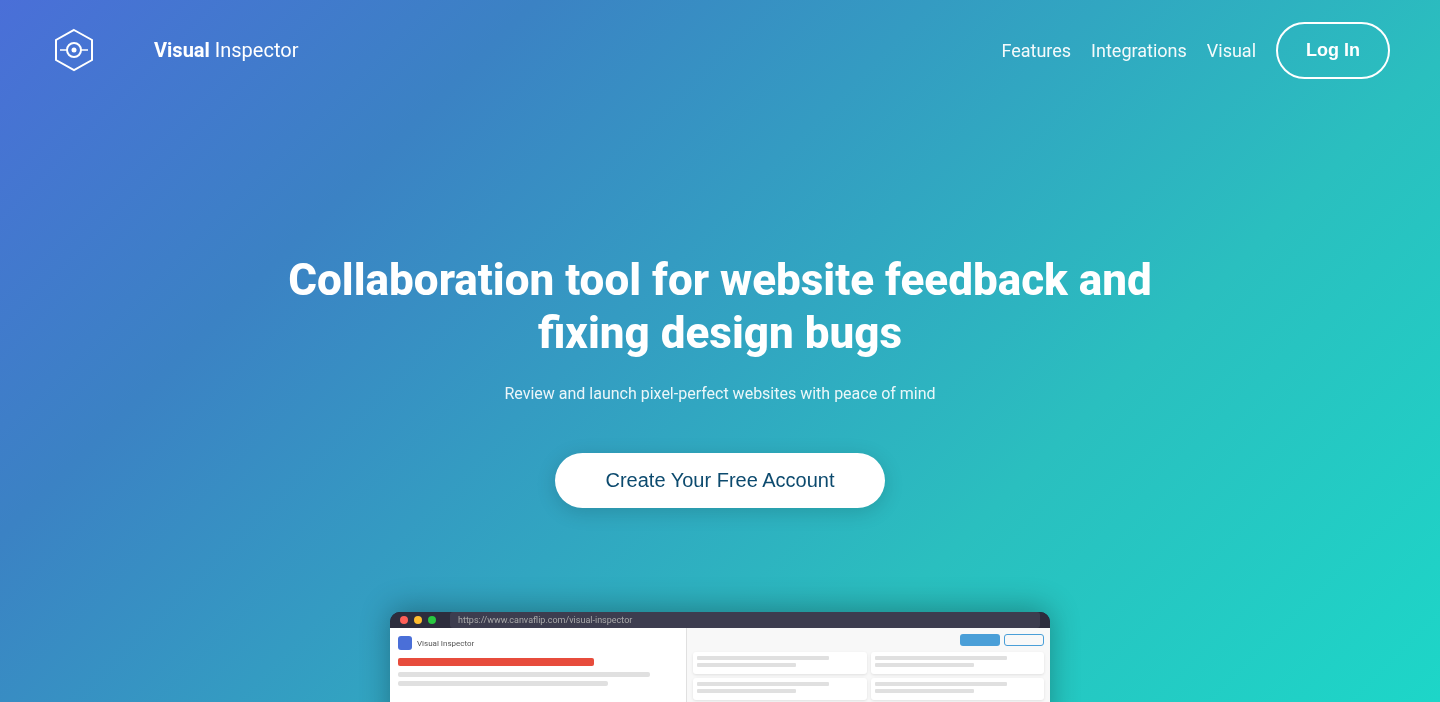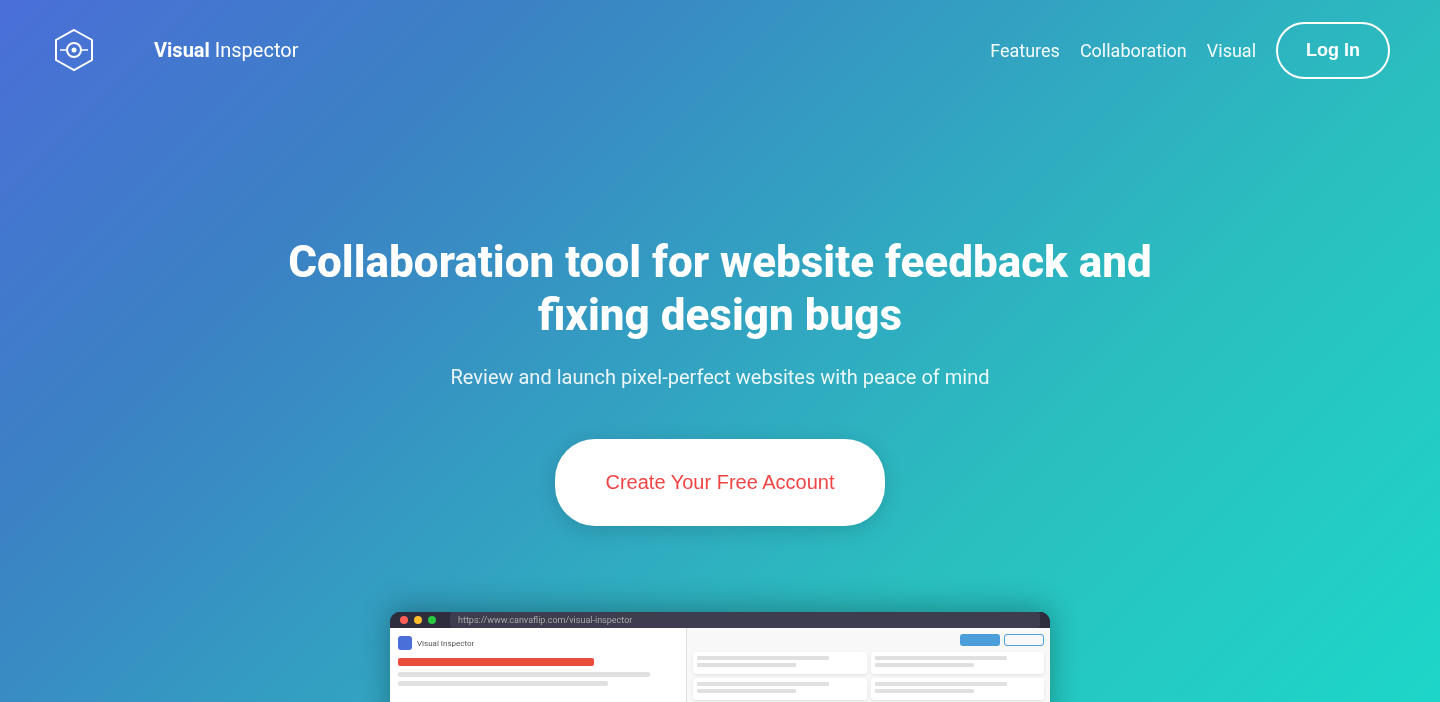--- a/index.html
+++ b/index.html
@@ -99,33 +99,33 @@
       font-size: 44px;
       font-weight: 800;
       text-align: center;
       max-width: 900px;
       line-height: 1.2;
       margin-bottom: 24px;
     }
 
     .hero-subheadline {
       color: rgba(255, 255, 255, 0.9);
-      font-size: 20px;
+      font-size: 16px;
       font-weight: 400;
       margin-bottom: 50px;
     }
 
     .cta-button {
       background: #ffffff;
-      color: #ef4444;
+      color: #0c4a6e;
       font-size: 20px;
       font-weight: 500;
       border: none;
       border-radius: 40px;
-      padding: 32px 50px;
+      padding: 16px 50px;
       cursor: pointer;
       box-shadow: 0 4px 20px rgba(0,0,0,0.15);
     }
 
     
     .browser-mockup-container {
       position: absolute;
       bottom: -30px;
       left: 50%;
       transform: translateX(-50%);
@@ -291,21 +291,21 @@
         <line x1="17" y1="24" x2="10" y2="24" stroke="white" stroke-width="1.5"></line>
         <line x1="31" y1="24" x2="38" y2="24" stroke="white" stroke-width="1.5"></line>
       </svg>
       <span class="logo-text">
         <strong>Visual</strong><span> Inspector</span>
       </span>
     </div>
 
     <div class="nav-links">
       <a class="nav-link">Features</a>
-      <a class="nav-link">Collaboration</a>
+      <a class="nav-link">Integrations</a>
       <a class="nav-link">Visual</a>
       <button class="nav-login-btn">Log In</button>
     </div>
   </nav>
 
   <div class="hero-content">
     <h1 class="hero-headline">Collaboration tool for website feedback and fixing design bugs</h1>
     <p class="hero-subheadline">Review and launch pixel-perfect websites with peace of mind</p>
     <button class="cta-button">Create Your Free Account</button>
   </div>

